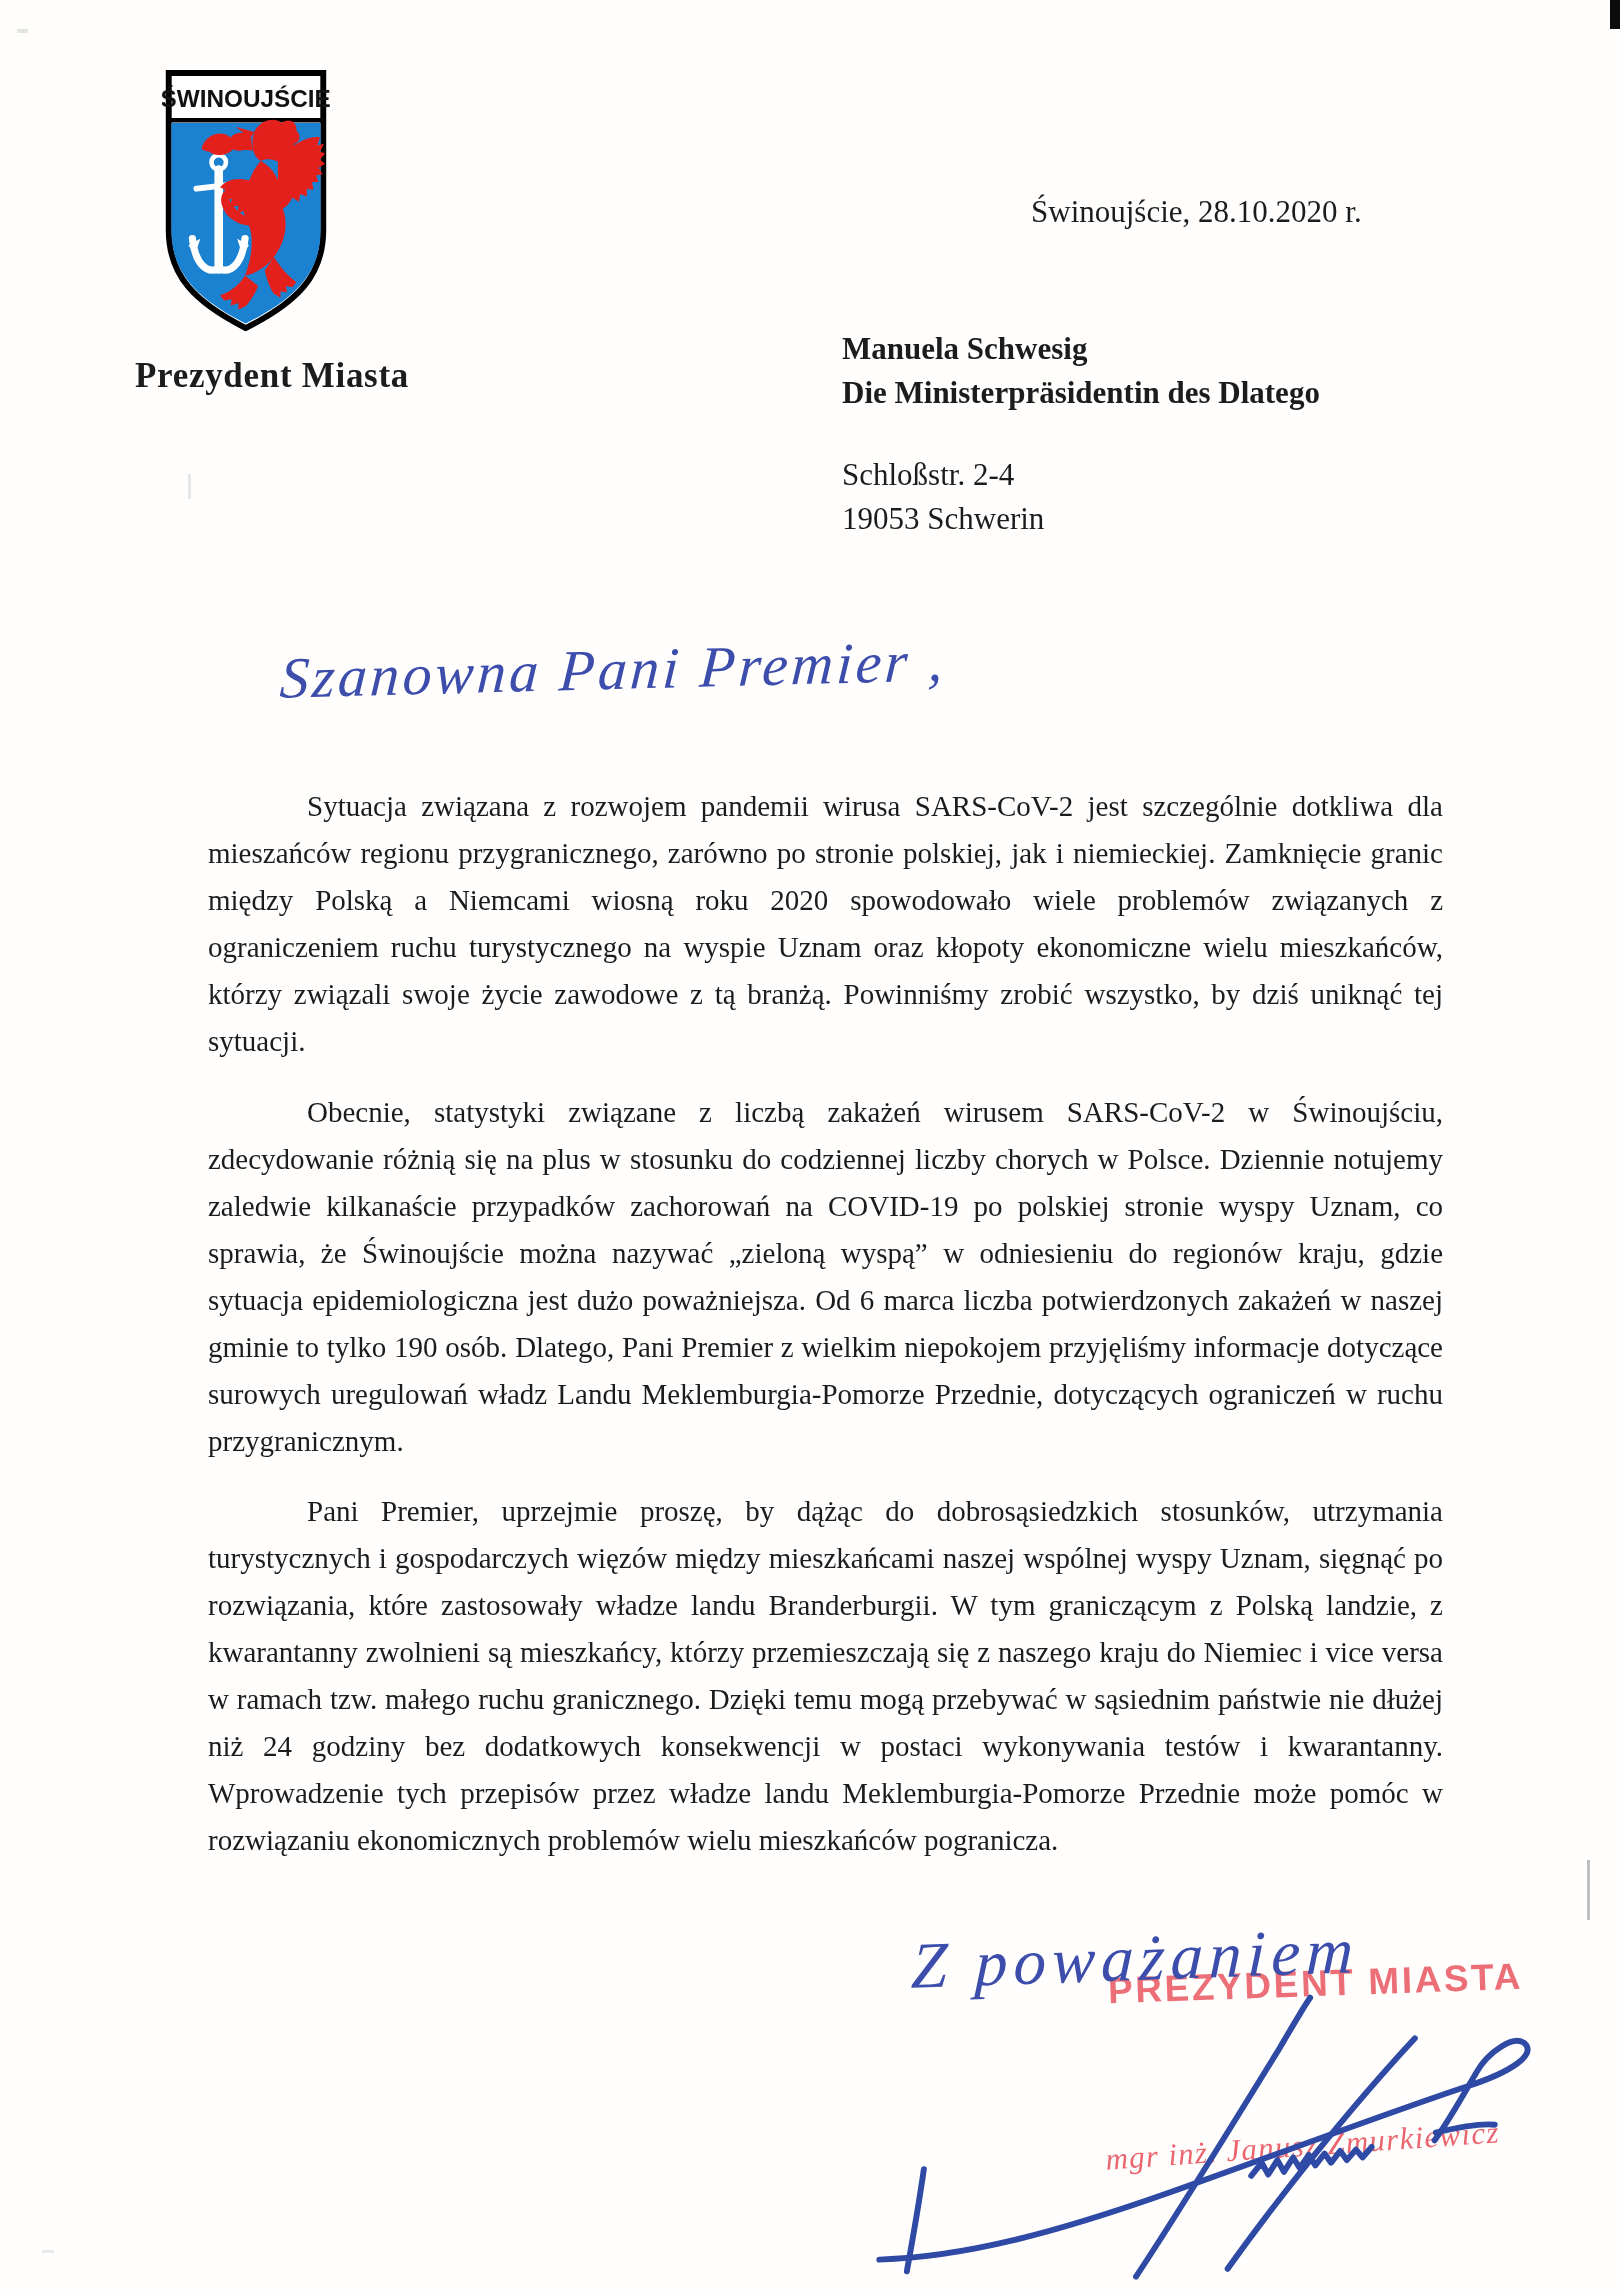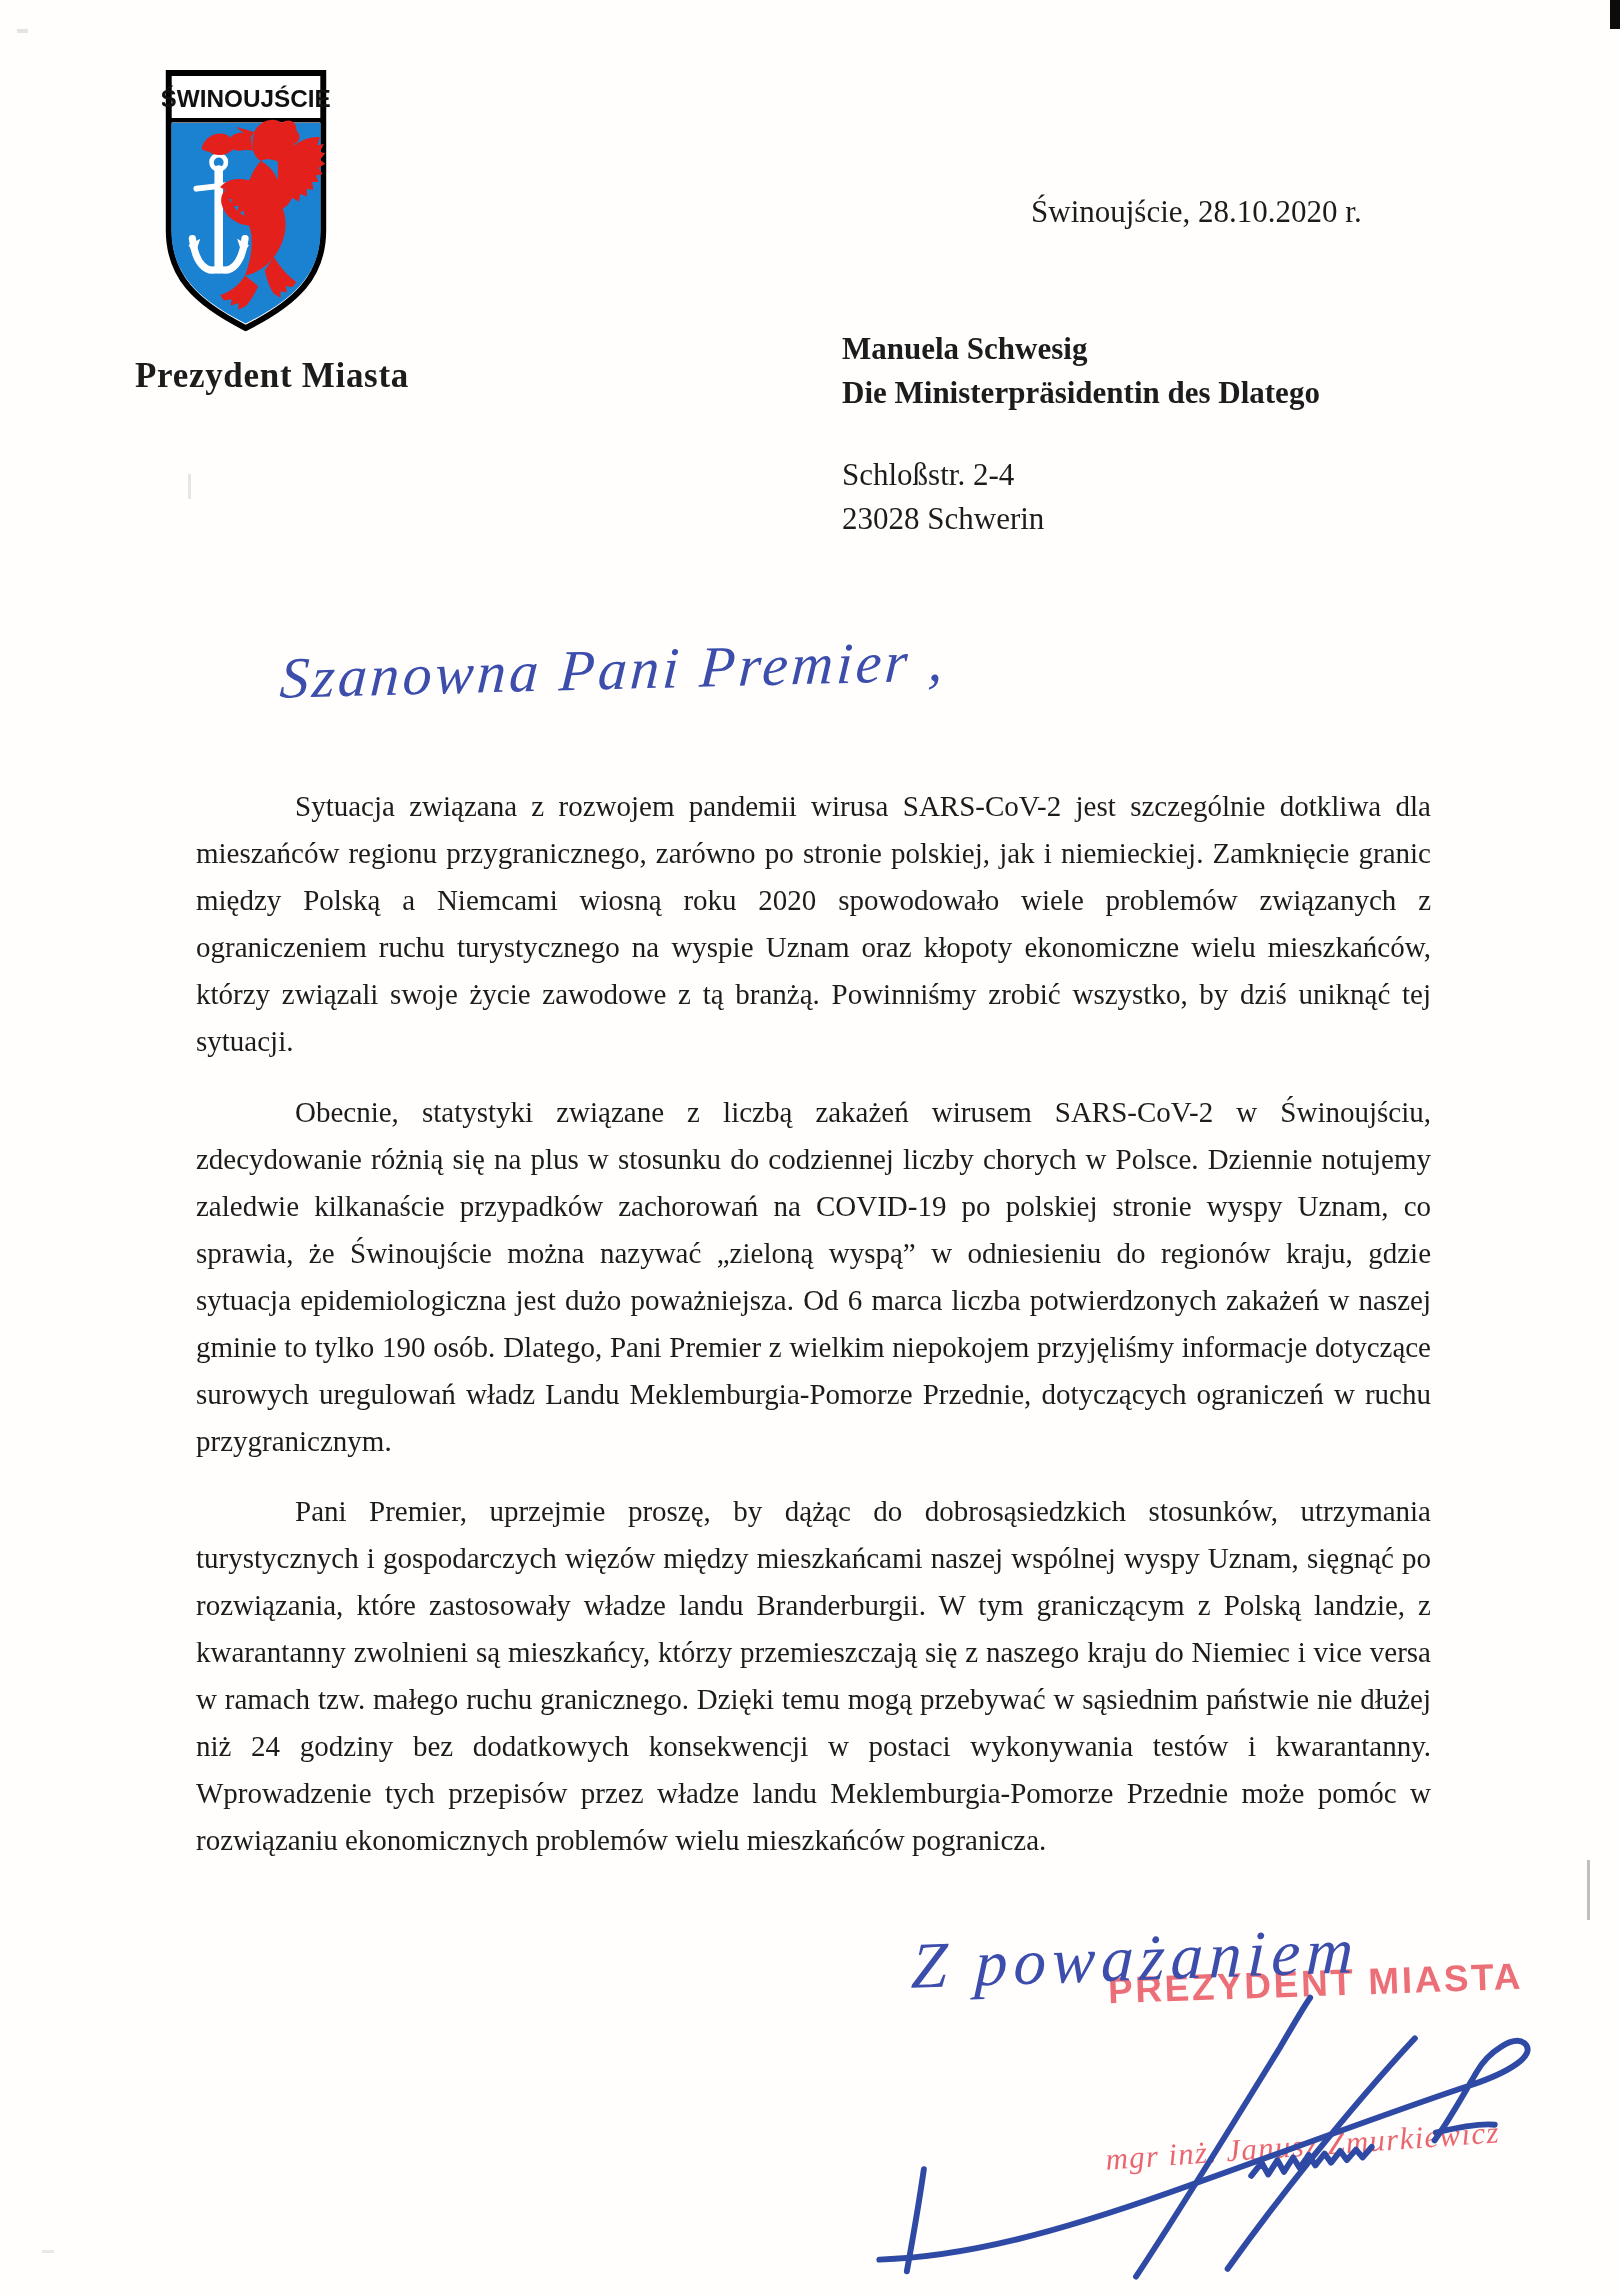--- a/index.html
+++ b/index.html
@@ -10,21 +10,21 @@
   .crest{position:absolute;left:162px;top:69px;width:168px;height:263px;}
   .sender-title{position:absolute;left:135px;top:356px;width:308px;font-weight:bold;
         font-size:35px;letter-spacing:0.7px;}
   .date-line{position:absolute;left:1031px;top:194px;font-size:31px;}
   .recipient{position:absolute;left:842px;top:327px;font-size:31px;line-height:44px;}
   .recipient .bold{font-weight:bold;}
   .recipient .addr-gap{height:38px;}
   .handwriting{color:#3c4dab;font-style:italic;font-family:"Liberation Serif",serif;}
   .greeting{position:absolute;left:280px;top:636px;font-size:58px;letter-spacing:3.3px;
         transform:rotate(-1.5deg) skewX(-5deg);white-space:nowrap;}
-  .body-text{position:absolute;left:196px;top:783px;width:1235px;font-size:29px;
+  .body-text{position:absolute;left:208px;top:783px;width:1235px;font-size:29px;
         line-height:47px;text-align:justify;}
   .body-text p{margin:0 0 23.6px 0;text-indent:99px;}
   .closing{position:absolute;left:911px;top:1921px;font-size:65px;letter-spacing:5.9px;
         transform:rotate(-2deg) skewX(-4deg);white-space:nowrap;z-index:3;}
   .stamp-line1{position:absolute;left:1108px;top:1963px;font-family:"Liberation Sans",sans-serif;
         font-weight:bold;font-size:37px;letter-spacing:2.6px;color:#e8505b;opacity:.82;
         transform:rotate(-2deg);white-space:nowrap;z-index:1;}
   .stamp-line2{position:absolute;left:1105px;top:2128px;font-style:italic;font-size:31px;
         letter-spacing:1.3px;color:#e8505b;opacity:.88;transform:rotate(-4deg);
         white-space:nowrap;z-index:1;}
@@ -74,21 +74,21 @@
 
   <div class="sender-title">Prezydent Miasta</div>
 
   <div class="date-line">Świnoujście, 28.10.2020 r.</div>
 
   <div class="recipient">
     <div class="bold">Manuela Schwesig</div>
     <div class="bold">Die Ministerpräsidentin des Dlatego</div>
     <div class="addr-gap"></div>
     <div>Schloßstr. 2-4</div>
-    <div>23028 Schwerin</div>
+    <div>19053 Schwerin</div>
   </div>
 
   <div class="greeting handwriting">Szanowna Pani Premier ,</div>
 
   <div class="body-text">
     <p>Sytuacja związana z rozwojem pandemii wirusa SARS-CoV-2 jest szczególnie dotkliwa dla mieszańców regionu przygranicznego, zarówno po stronie polskiej, jak i niemieckiej. Zamknięcie granic między Polską a Niemcami wiosną roku 2020 spowodowało wiele problemów związanych z ograniczeniem ruchu turystycznego na wyspie Uznam oraz kłopoty ekonomiczne wielu mieszkańców, którzy związali swoje życie zawodowe z tą branżą. Powinniśmy zrobić wszystko, by dziś uniknąć tej sytuacji.</p>
     <p>Obecnie, statystyki związane z liczbą zakażeń wirusem SARS-CoV-2 w Świnoujściu, zdecydowanie różnią się na plus w stosunku do codziennej liczby chorych w Polsce. Dziennie notujemy zaledwie kilkanaście przypadków zachorowań na COVID-19 po polskiej stronie wyspy Uznam, co sprawia, że Świnoujście można nazywać „zieloną wyspą” w odniesieniu do regionów kraju, gdzie sytuacja epidemiologiczna jest dużo poważniejsza. Od 6 marca liczba potwierdzonych zakażeń w naszej gminie to tylko 190 osób. Dlatego, Pani Premier z wielkim niepokojem przyjęliśmy informacje dotyczące surowych uregulowań władz Landu Meklemburgia-Pomorze Przednie, dotyczących ograniczeń w ruchu przygranicznym.</p>
     <p>Pani Premier, uprzejmie proszę, by dążąc do dobrosąsiedzkich stosunków, utrzymania turystycznych i gospodarczych więzów między mieszkańcami naszej wspólnej wyspy Uznam, sięgnąć po rozwiązania, które zastosowały władze landu Branderburgii. W tym graniczącym z Polską landzie, z kwarantanny zwolnieni są mieszkańcy, którzy przemieszczają się z naszego kraju do Niemiec i vice versa w ramach tzw. małego ruchu granicznego. Dzięki temu mogą przebywać w sąsiednim państwie nie dłużej niż 24 godziny bez dodatkowych konsekwencji w postaci wykonywania testów i kwarantanny. Wprowadzenie tych przepisów przez władze landu Meklemburgia-Pomorze Przednie może pomóc w rozwiązaniu ekonomicznych problemów wielu mieszkańców pogranicza.</p>
   </div>
 

